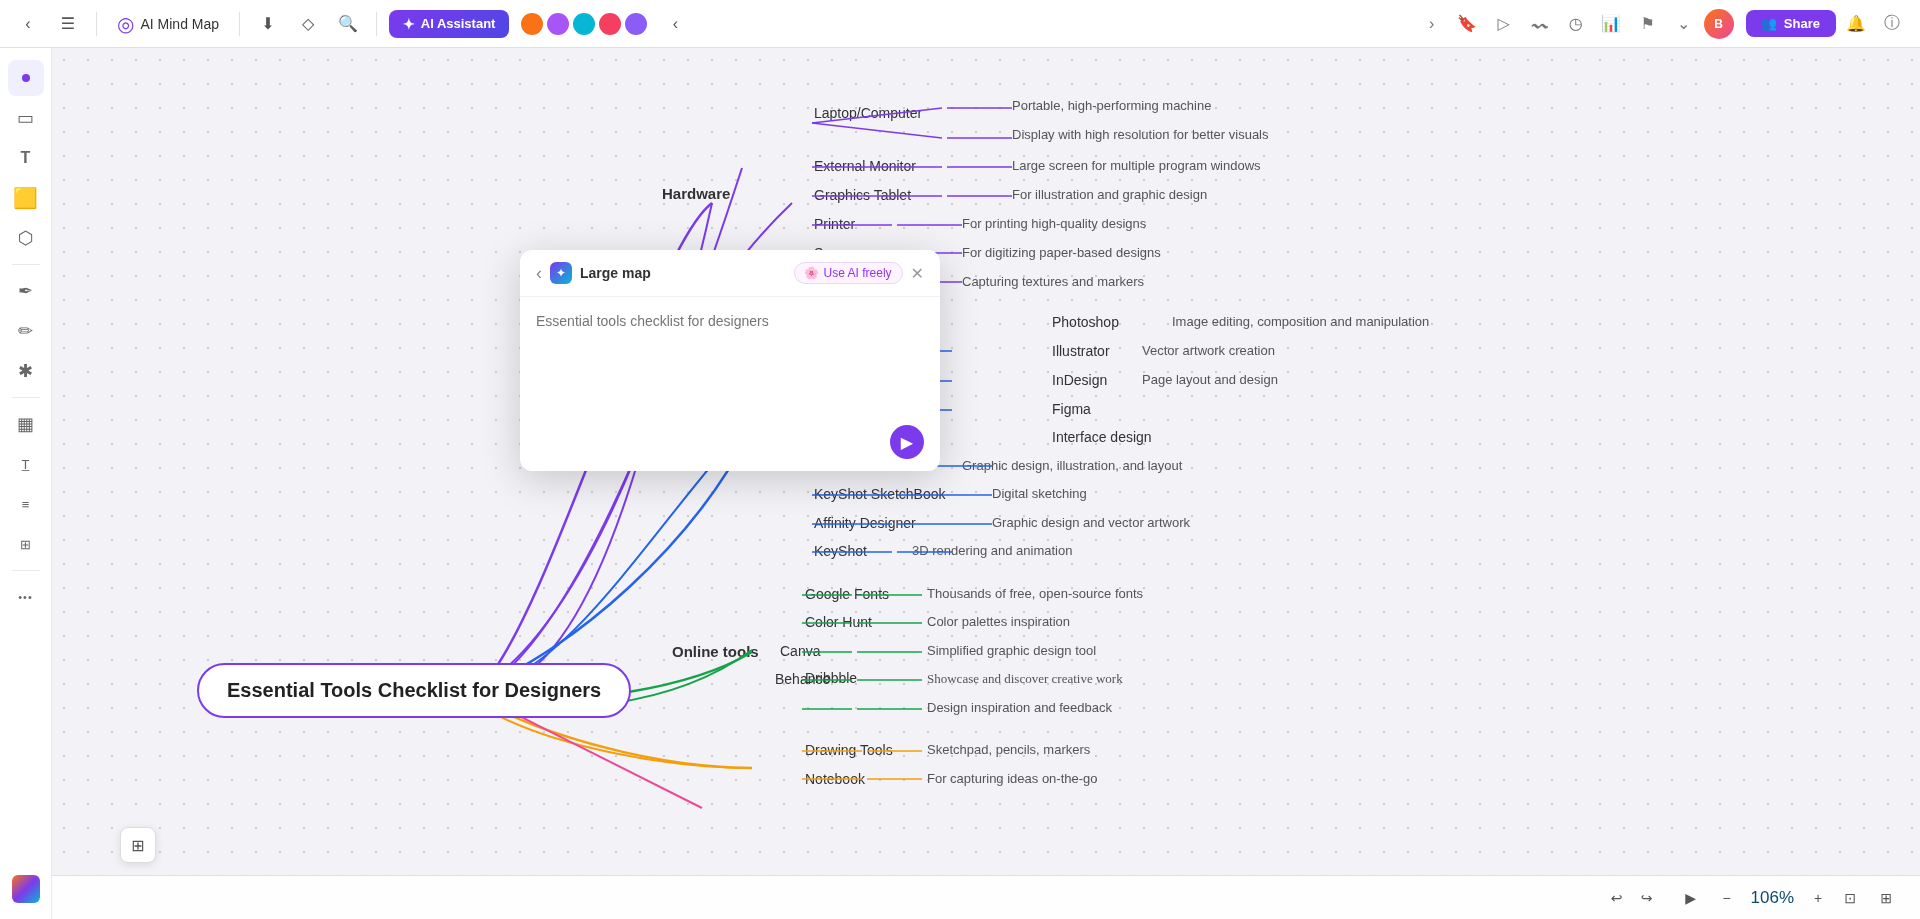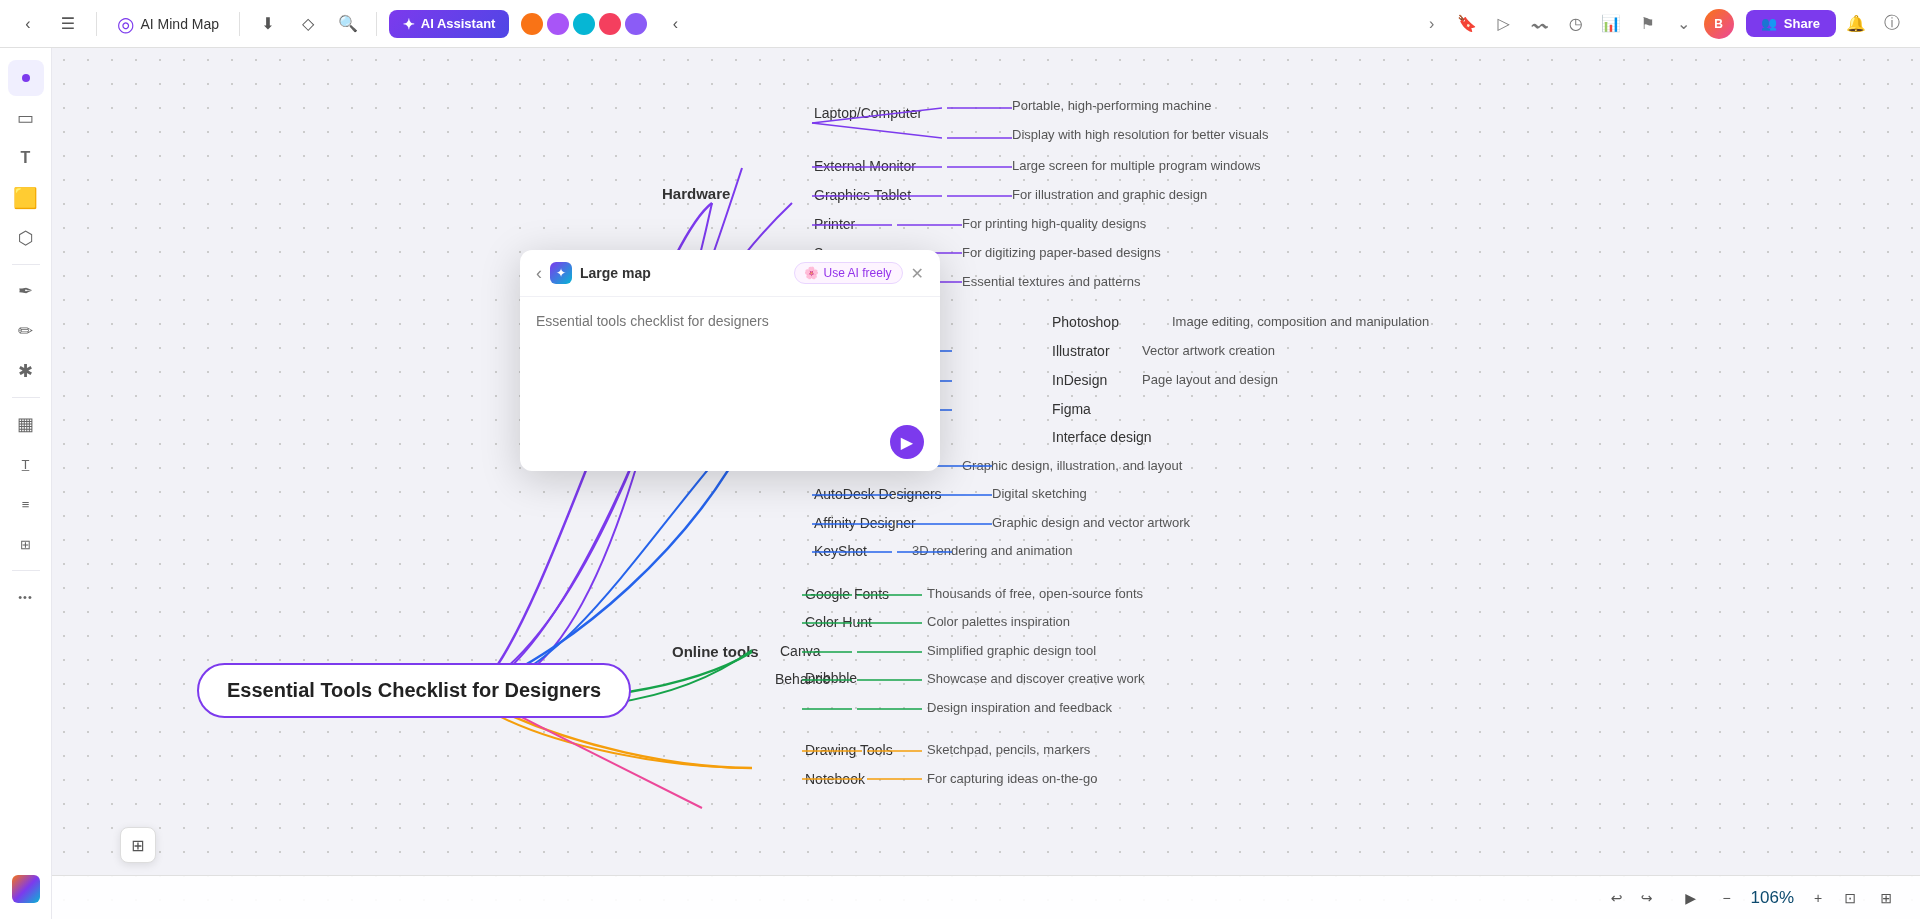--- a/index.html
+++ b/index.html
@@ -452,60 +452,60 @@
   <div class="leaf-node" style="left:762px; top:139px;">Graphics Tablet</div>
   <div class="leaf-desc" style="left:960px; top:139px;">For illustration and graphic design</div>
 
   <div class="leaf-node" style="left:762px; top:168px;text-align:right;">Printer</div>
   <div class="leaf-desc" style="left:910px; top:168px;">For printing high-quality designs</div>
 
   <div class="leaf-node" style="left:762px; top:197px;">Scanner</div>
   <div class="leaf-desc" style="left:910px; top:197px;">For digitizing paper-based designs</div>
 
   <div class="leaf-node" style="left:762px; top:226px;">Digital Camera</div>
-  <div class="leaf-desc" style="left:910px; top:226px;">Essential textures and patterns</div>
+  <div class="leaf-desc" style="left:910px; top:226px;">Capturing textures and markers</div>
 
   <div class="leaf-node" style="left:1000px; top:266px;">Photoshop</div>
   <div class="leaf-desc" style="left:1120px; top:266px;">Image editing, composition and manipulation</div>
 
   <div class="leaf-node" style="left:1000px; top:295px;">Illustrator</div>
   <div class="leaf-desc" style="left:1090px; top:295px;">Vector artwork creation</div>
 
   <div class="leaf-node" style="left:1000px; top:324px;">InDesign</div>
   <div class="leaf-desc" style="left:1090px; top:324px;">Page layout and design</div>
 
   <div class="leaf-node" style="left:1000px; top:353px;">Figma</div>
 
   <div class="leaf-node" style="left:1000px; top:381px;">Interface design</div>
 
   <div class="leaf-node" style="left:762px; top:410px;">Corel Draw</div>
   <div class="leaf-desc" style="left:910px; top:410px;">Graphic design, illustration, and layout</div>
 
-  <div class="leaf-node" style="left:762px; top:438px;">AutoDesk Designers</div>
+  <div class="leaf-node" style="left:762px; top:438px;">KeyShot SketchBook</div>
   <div class="leaf-desc" style="left:940px; top:438px;">Digital sketching</div>
 
   <div class="leaf-node" style="left:762px; top:467px;">Affinity Designer</div>
   <div class="leaf-desc" style="left:940px; top:467px;">Graphic design and vector artwork</div>
 
   <div class="leaf-node" style="left:762px; top:495px;">KeyShot</div>
   <div class="leaf-desc" style="left:860px; top:495px;">3D rendering and animation</div>
 
   <div class="branch-label" style="left:620px; top:595px;">Online tools</div>
 
   <div class="leaf-node" style="left:753px; top:538px;text-align:right;">Google Fonts</div>
   <div class="leaf-desc" style="left:875px; top:538px;">Thousands of free, open-source fonts</div>
 
   <div class="leaf-node" style="left:753px; top:566px;">Color Hunt</div>
   <div class="leaf-desc" style="left:875px; top:566px;">Color palettes inspiration</div>
 
   <div class="leaf-node" style="left:728px; top:595px;">Canva</div>
   <div class="leaf-desc" style="left:875px; top:595px;">Simplified graphic design tool</div>
 
   <div class="leaf-node" style="left:723px; top:623px;">Behance</div>
-  <div class="leaf-desc" style="left:875px; top:623px;">Showcase and discover creative work</div>
+  <div class="leaf-desc" style="left:875px; top:623px;font-family:Liberation Serif, serif;">Showcase and discover creative work</div>
 
   <div class="leaf-node" style="left:753px; top:622px;">Dribbble</div>
   <div class="leaf-desc" style="left:875px; top:652px;">Design inspiration and feedback</div>
 
   <div class="leaf-node" style="left:753px; top:694px;">Drawing Tools</div>
   <div class="leaf-desc" style="left:875px; top:694px;">Sketchpad, pencils, markers</div>
 
   <div class="leaf-node" style="left:753px; top:723px;">Notebook</div>
   <div class="leaf-desc" style="left:875px; top:723px;">For capturing ideas on-the-go</div>
 

